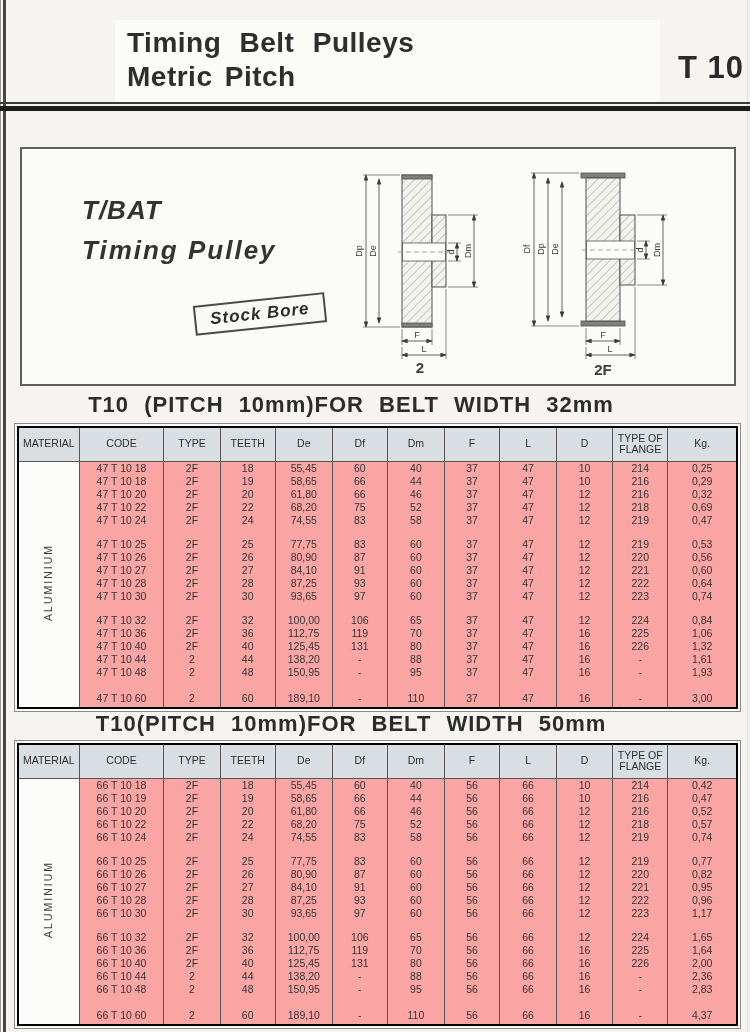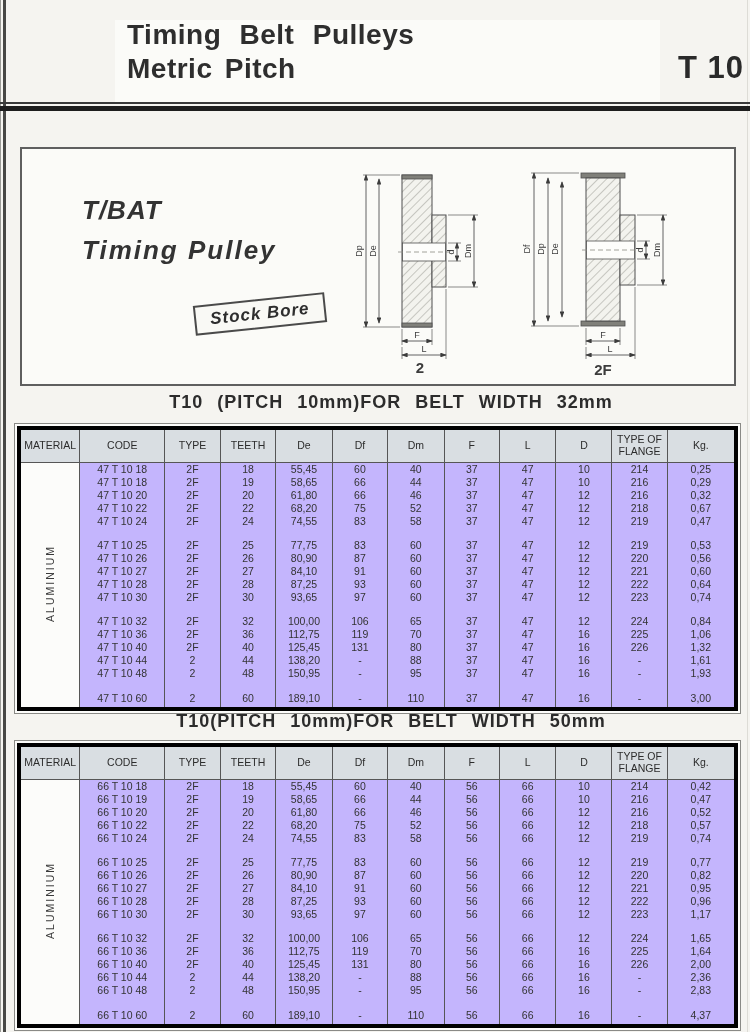--- a/index.html
+++ b/index.html
@@ -11,48 +11,48 @@
     color:#2b2b2b;
     overflow:hidden;
   }
   
   .scan-edge-outer { position:absolute; left:0; top:0; width:1px; height:100%; background:#9a9a96; }
   .scan-edge { position:absolute; left:3px; top:0; width:3px; height:100%; background:#474745; }
   .scan-edge-right { position:absolute; right:2px; top:0; width:1px; height:100%; background:#dddcd6; }
 
   
   .title-bg { position:absolute; left:115px; top:20px; width:545px; height:82px; background:#fbfbf8; }
-  .page-title { position:absolute; left:127px; top:18px; font-size:28px; font-weight:bold; letter-spacing:0.5px; word-spacing:10px; line-height:34px; color:#2e2e2e; }
+  .page-title { position:absolute; left:127px; top:26px; font-size:28px; font-weight:bold; letter-spacing:0.5px; word-spacing:10px; line-height:34px; color:#2e2e2e; }
   .page-title .line2 { word-spacing:4px; display:block; }
   .page-code { position:absolute; right:6px; top:50px; font-size:31px; font-weight:bold; letter-spacing:1px; color:#2a2a2a; }
   .rule-thin  { position:absolute; left:0; top:102px; width:750px; height:2px; background:#3a3a3a; }
   .rule-thick { position:absolute; left:0; top:106px; width:750px; height:5px; background:#1d1d1d; }
 
   
   .panel { position:absolute; left:20px; top:147px; width:716px; height:239px; border:2px solid #5f5f5f; background:#fbfbf8;padding-left:28px; }
   .series-name  { position:absolute; left:60px; top:46px;  font-size:26px; font-weight:bold; font-style:italic; letter-spacing:1px; color:#333; }
   .product-name { position:absolute; left:60px; top:86px;  font-size:26px; font-weight:bold; font-style:italic; letter-spacing:2px; color:#333; }
   .stamp { position:absolute; left:172px; top:150px; transform:rotate(-6deg); border:2px solid #4a4a4a; background:#f9f9f5; padding:3px 14px; font-size:17px; font-weight:bold; font-style:italic; letter-spacing:1px; color:#2e2e2e; }
   .diag { position:absolute; top:14px; }
   .diag1 { left:332px; }
   .diag2 { left:498px; }
   .diag text { font-family:"Liberation Sans", sans-serif; fill:#3c3c3c; }
   .dim-label { font-size:9px; }
   .diag-caption { font-size:15px; font-weight:bold; fill:#222; }
 
   
-  .tbl-title { position:absolute; left:0; width:702px; text-align:center; font-size:18px; font-weight:bold; letter-spacing:1px; word-spacing:8px; color:#2c2c2c;margin-left:40px; }
+  .tbl-title { position:absolute; left:0; width:702px; text-align:center; font-size:22px; font-weight:bold; letter-spacing:1px; word-spacing:8px; color:#2c2c2c; }
   .tbl-title-1 { top:392px; }
   .tbl-title-2 { top:711px; }
 
   
   .table-wrap { position:absolute; left:14px; width:727px; border:1px solid #8a8a86; padding:2px; background:#fcfcfa; }
   .table-wrap-1 { top:423px; }
   .table-wrap-2 { top:740px; }
-  table.spec { width:100%; border-collapse:collapse; table-layout:fixed; border:4px solid #000000; background:#c4b5fd;padding-left:36px; }
+  table.spec { width:100%; border-collapse:collapse; table-layout:fixed; border:2px solid #000000; background:#fca5a5;padding-left:36px; }
   table.spec th {
     background:#d9dee2; border:1px solid #565656; font-weight:normal;
     font-size:10.5px; line-height:1.1; color:#2c2c2c; height:34px; padding:1px 2px; text-align:center;
   }
   table.spec td {
     border-left:1px solid #565656; border-right:1px solid #565656;
     font-size:10.5px; color:#333; text-align:center; height:13px; line-height:13px; padding:0 2px;
     overflow:hidden; white-space:nowrap;
   }
   table.spec tr.spacer td { height:11px; }
@@ -270,21 +270,21 @@
           <td>47 T 10 22</td>
           <td>2F</td>
           <td>22</td>
           <td>68,20</td>
           <td>75</td>
           <td>52</td>
           <td>37</td>
           <td>47</td>
           <td>12</td>
           <td>218</td>
-          <td>0,67</td>
+          <td>0,69</td>
         </tr>
         <tr>
           <td>47 T 10 24</td>
           <td>2F</td>
           <td>24</td>
           <td>74,55</td>
           <td>83</td>
           <td>58</td>
           <td>37</td>
           <td>47</td>

